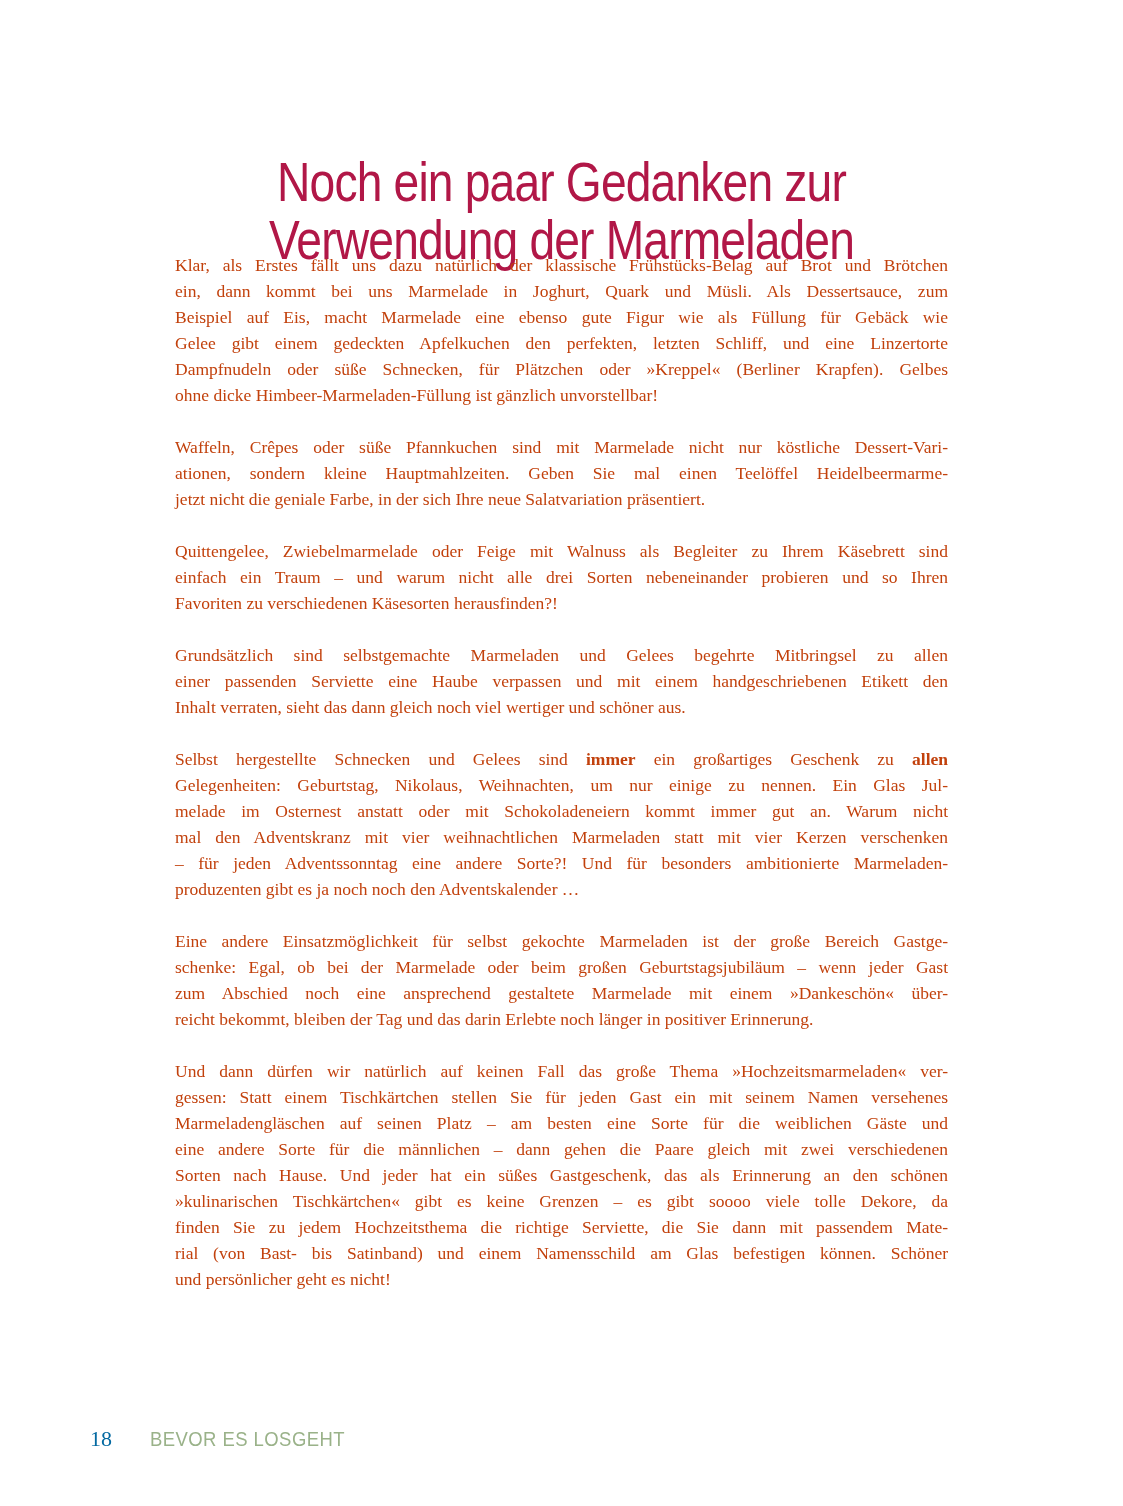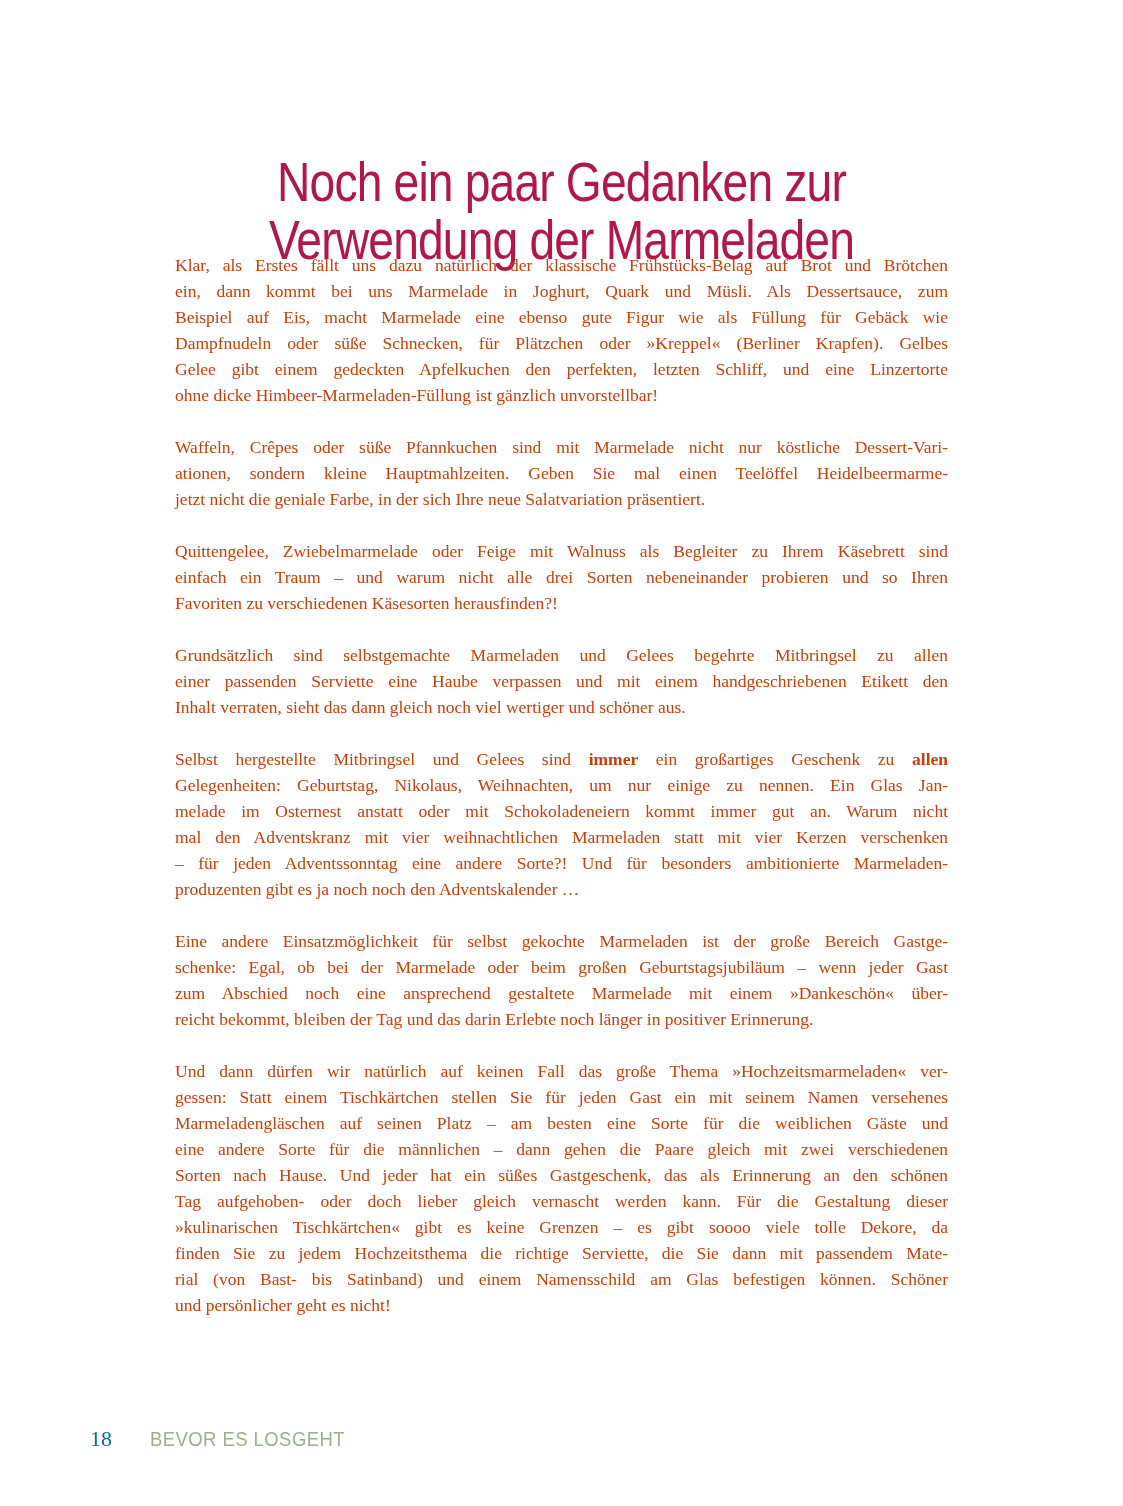--- a/index.html
+++ b/index.html
@@ -71,60 +71,59 @@
   <h1 class="title" style="color: rgb(177, 23, 71);">
     <div>Noch ein paar Gedanken zur</div>
     <div>Verwendung der Marmeladen</div>
   </h1>
 
   <div class="body-text" style="color: #c2410c;">
       <div class="para">
         <div class="line"><span>Klar, als Erstes fällt uns dazu natürlich der klassische Frühstücks-Belag auf Brot und Brötchen</span></div>
         <div class="line"><span>ein, dann kommt bei uns Marmelade in Joghurt, Quark und Müsli. Als Dessertsauce, zum</span></div>
         <div class="line"><span>Beispiel auf Eis, macht Marmelade eine ebenso gute Figur wie als Füllung für Gebäck wie</span></div>
+        <div class="line"><span>Gelee gibt einem gedeckten Apfelkuchen den perfekten, letzten Schliff, und eine Linzertorte</span></div>
         <div class="line"><span>Dampfnudeln oder süße Schnecken, für Plätzchen oder »Kreppel« (Berliner Krapfen). Gelbes</span></div>
-        <div class="line"><span>Gelee gibt einem gedeckten Apfelkuchen den perfekten, letzten Schliff, und eine Linzertorte</span></div>
         <div class="line last"><span>ohne dicke Himbeer-Marmeladen-Füllung ist gänzlich unvorstellbar!</span></div>
       </div>
       <div class="para">
         <div class="line"><span>Waffeln, Crêpes oder süße Pfannkuchen sind mit Marmelade nicht nur köstliche Dessert-Vari-</span></div>
         <div class="line"><span>ationen, sondern kleine Hauptmahlzeiten. Geben Sie mal einen Teelöffel Heidelbeermarme-</span></div>
         <div class="line last"><span>jetzt nicht die geniale Farbe, in der sich Ihre neue Salatvariation präsentiert.</span></div>
       </div>
       <div class="para">
         <div class="line"><span>Quittengelee, Zwiebelmarmelade oder Feige mit Walnuss als Begleiter zu Ihrem Käsebrett sind</span></div>
         <div class="line"><span>einfach ein Traum – und warum nicht alle drei Sorten nebeneinander probieren und so Ihren</span></div>
         <div class="line last"><span>Favoriten zu verschiedenen Käsesorten herausfinden?!</span></div>
       </div>
       <div class="para">
         <div class="line"><span>Grundsätzlich sind selbstgemachte Marmeladen und Gelees begehrte Mitbringsel zu allen</span></div>
         <div class="line"><span>einer passenden Serviette eine Haube verpassen und mit einem handgeschriebenen Etikett den</span></div>
         <div class="line last"><span>Inhalt verraten, sieht das dann gleich noch viel wertiger und schöner aus.</span></div>
       </div>
       <div class="para">
-        <div class="line"><span>Selbst hergestellte Mitbringsel und Gelees sind </span><b>immer</b><span> ein großartiges Geschenk zu </span><b>allen</b></div>
-        <div class="line"><span>Gelegenheiten: Geburtstag, Nikolaus, Weihnachten, um nur einige zu nennen. Ein Glas Jan-</span></div>
+        <div class="line"><span>Selbst hergestellte Schnecken und Gelees sind </span><b>immer</b><span> ein großartiges Geschenk zu </span><b>allen</b></div>
+        <div class="line"><span>Gelegenheiten: Geburtstag, Nikolaus, Weihnachten, um nur einige zu nennen. Ein Glas Jul-</span></div>
         <div class="line"><span>melade im Osternest anstatt oder mit Schokoladeneiern kommt immer gut an. Warum nicht</span></div>
         <div class="line"><span>mal den Adventskranz mit vier weihnachtlichen Marmeladen statt mit vier Kerzen verschenken</span></div>
         <div class="line"><span>– für jeden Adventssonntag eine andere Sorte?! Und für besonders ambitionierte Marmeladen-</span></div>
         <div class="line last"><span>produzenten gibt es ja noch noch den Adventskalender …</span></div>
       </div>
       <div class="para">
         <div class="line"><span>Eine andere Einsatzmöglichkeit für selbst gekochte Marmeladen ist der große Bereich Gastge-</span></div>
         <div class="line"><span>schenke: Egal, ob bei der Marmelade oder beim großen Geburtstagsjubiläum – wenn jeder Gast</span></div>
         <div class="line"><span>zum Abschied noch eine ansprechend gestaltete Marmelade mit einem »Dankeschön« über-</span></div>
         <div class="line last"><span>reicht bekommt, bleiben der Tag und das darin Erlebte noch länger in positiver Erinnerung.</span></div>
       </div>
       <div class="para">
         <div class="line"><span>Und dann dürfen wir natürlich auf keinen Fall das große Thema »Hochzeitsmarmeladen« ver-</span></div>
         <div class="line"><span>gessen: Statt einem Tischkärtchen stellen Sie für jeden Gast ein mit seinem Namen versehenes</span></div>
         <div class="line"><span>Marmeladengläschen auf seinen Platz – am besten eine Sorte für die weiblichen Gäste und</span></div>
         <div class="line"><span>eine andere Sorte für die männlichen – dann gehen die Paare gleich mit zwei verschiedenen</span></div>
         <div class="line"><span>Sorten nach Hause. Und jeder hat ein süßes Gastgeschenk, das als Erinnerung an den schönen</span></div>
-        <div class="line"><span>Tag aufgehoben- oder doch lieber gleich vernascht werden kann. Für die Gestaltung dieser</span></div>
         <div class="line"><span>»kulinarischen Tischkärtchen« gibt es keine Grenzen – es gibt soooo viele tolle Dekore, da</span></div>
         <div class="line"><span>finden Sie zu jedem Hochzeitsthema die richtige Serviette, die Sie dann mit passendem Mate-</span></div>
         <div class="line"><span>rial (von Bast- bis Satinband) und einem Namensschild am Glas befestigen können. Schöner</span></div>
         <div class="line last"><span>und persönlicher geht es nicht!</span></div>
       </div>
     </div>
 
   <div class="footer">
     <span class="page-number" style="color: #0369a1;">18</span>
     <span class="section-label" style="color: rgb(154, 178, 137);">BEVOR ES LOSGEHT</span>

